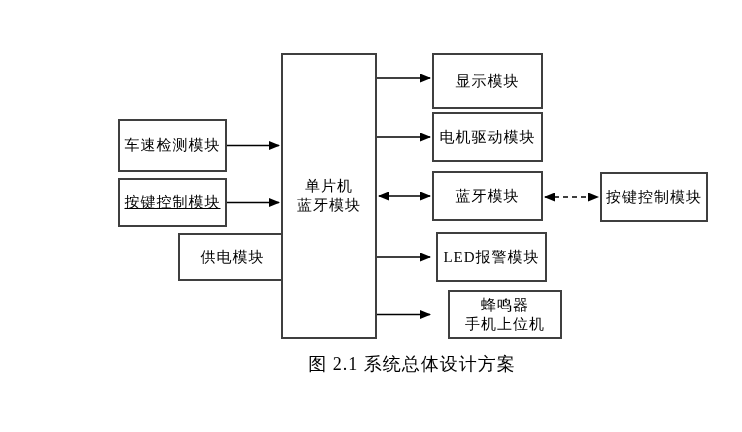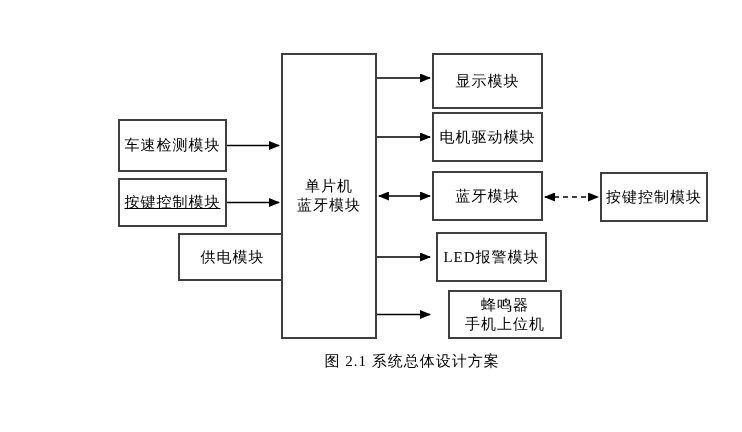--- a/index.html
+++ b/index.html
@@ -34,21 +34,21 @@
     justify-content: center;
     font-size: 15px;
     letter-spacing: 1px;
     line-height: 19px;
     text-align: center;
   }
   .caption {
     position: absolute;
     transform: translateX(-50%);
     white-space: nowrap;
-    font-size: 15px;
+    font-size: 18px;
   }
   .caption.zh {
     left: 412px;
     top: 352px;
     letter-spacing: 1px;
   }
   .caption.en {
     left: 414px;
     top: 397px;
   }

